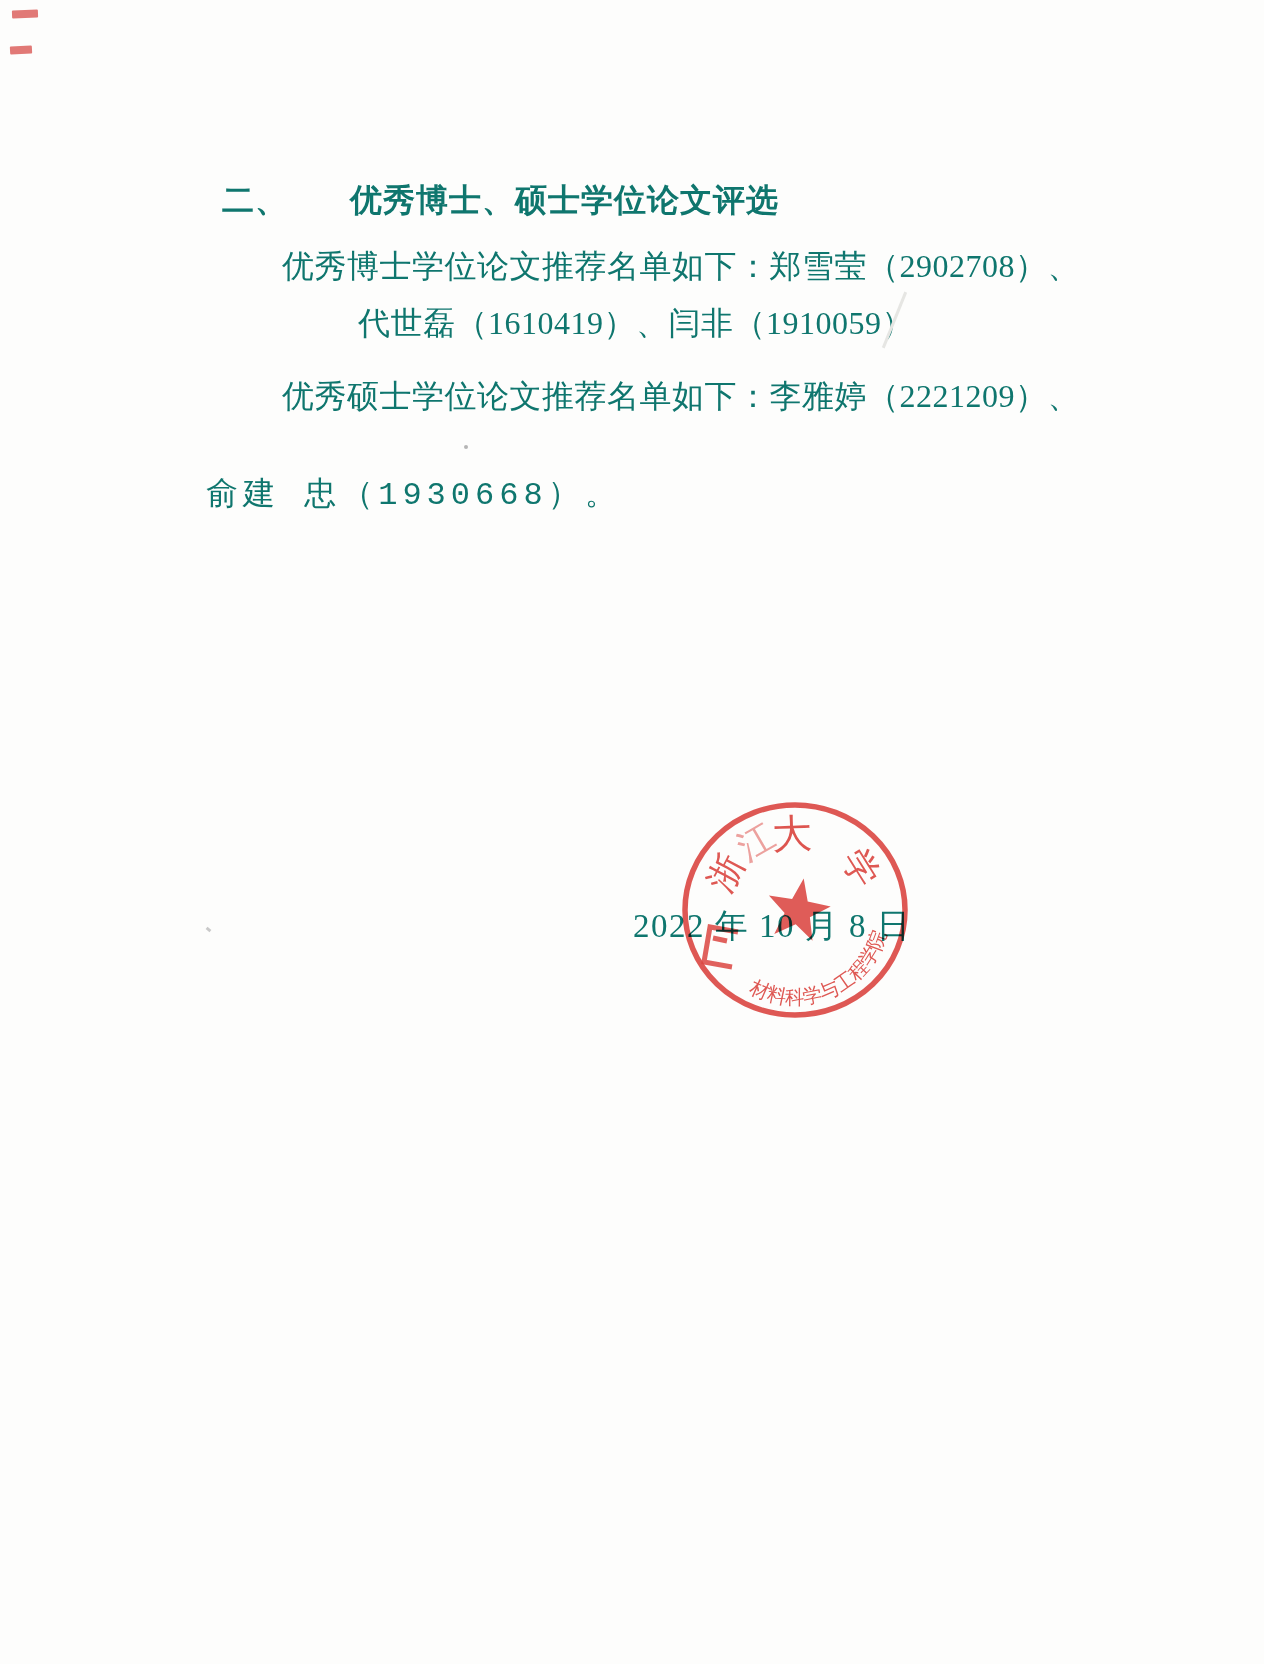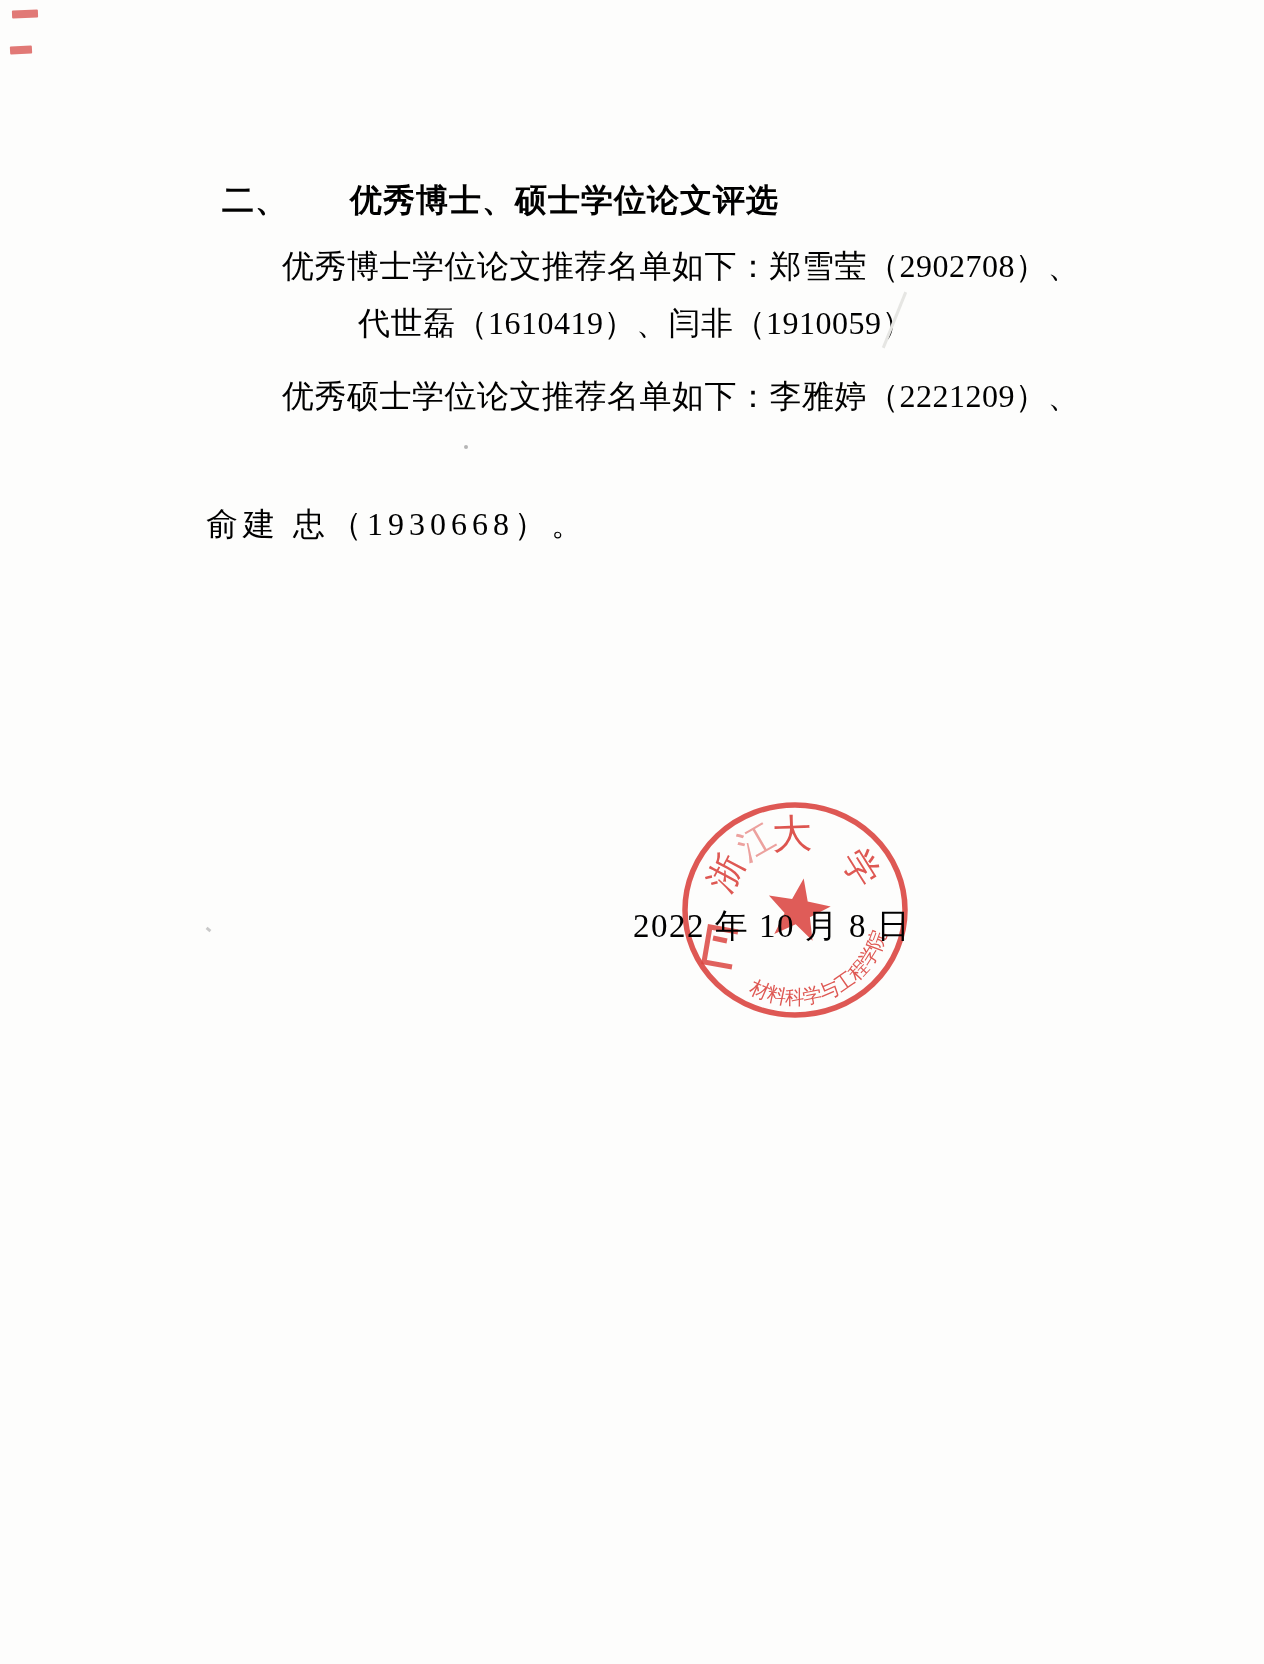--- a/index.html
+++ b/index.html
@@ -3,21 +3,21 @@
 <meta charset="utf-8">
 <style>
   html,body{margin:0;padding:0;background:#e9e9e9;}
   .page{
     position:relative;
     width:1264px;height:1664px;
     margin:0 auto;
     background:#fdfdfc;
     overflow:hidden;
     font-family:"Liberation Serif", serif;
-    color:#000000;
+    color:#0f766e;
   }
   
   .corner-mark{position:absolute;background:#d9534f;opacity:.78;border-radius:1px;}
   .mark1{left:12px;top:10px;width:26px;height:8px;transform:rotate(-2deg);}
   .mark2{left:10px;top:46px;width:22px;height:8px;transform:rotate(-3deg);}
 
   .heading{
     position:absolute;left:222px;top:184px;
     font-size:32px;font-weight:bold;line-height:1;
     letter-spacing:1px;white-space:nowrap;
@@ -28,21 +28,21 @@
     position:absolute;left:206px;
     width:860px;
     font-size:32px;line-height:1;
     white-space:nowrap;
     letter-spacing:.5px;
   }
   .l1{top:250px;text-indent:76px;}
   .l2{top:307px;text-align:center;}
   .l3{top:380px;text-indent:76px;}
   .l4{top:445px;letter-spacing:0;}
-  .l5{top:508px;letter-spacing:5px;}
+  .l5{top:480px;letter-spacing:5px;font-family:Liberation Mono, monospace;}
 
   .org{
     position:absolute;left:535px;top:843px;
     font-size:33px;line-height:1;white-space:nowrap;letter-spacing:.5px;
   }
   .date{
     position:absolutE;position:absolute;left:633px;top:910px;
     font-size:33px;line-height:1;white-space:nowrap;letter-spacing:1.5px;
   }
 

